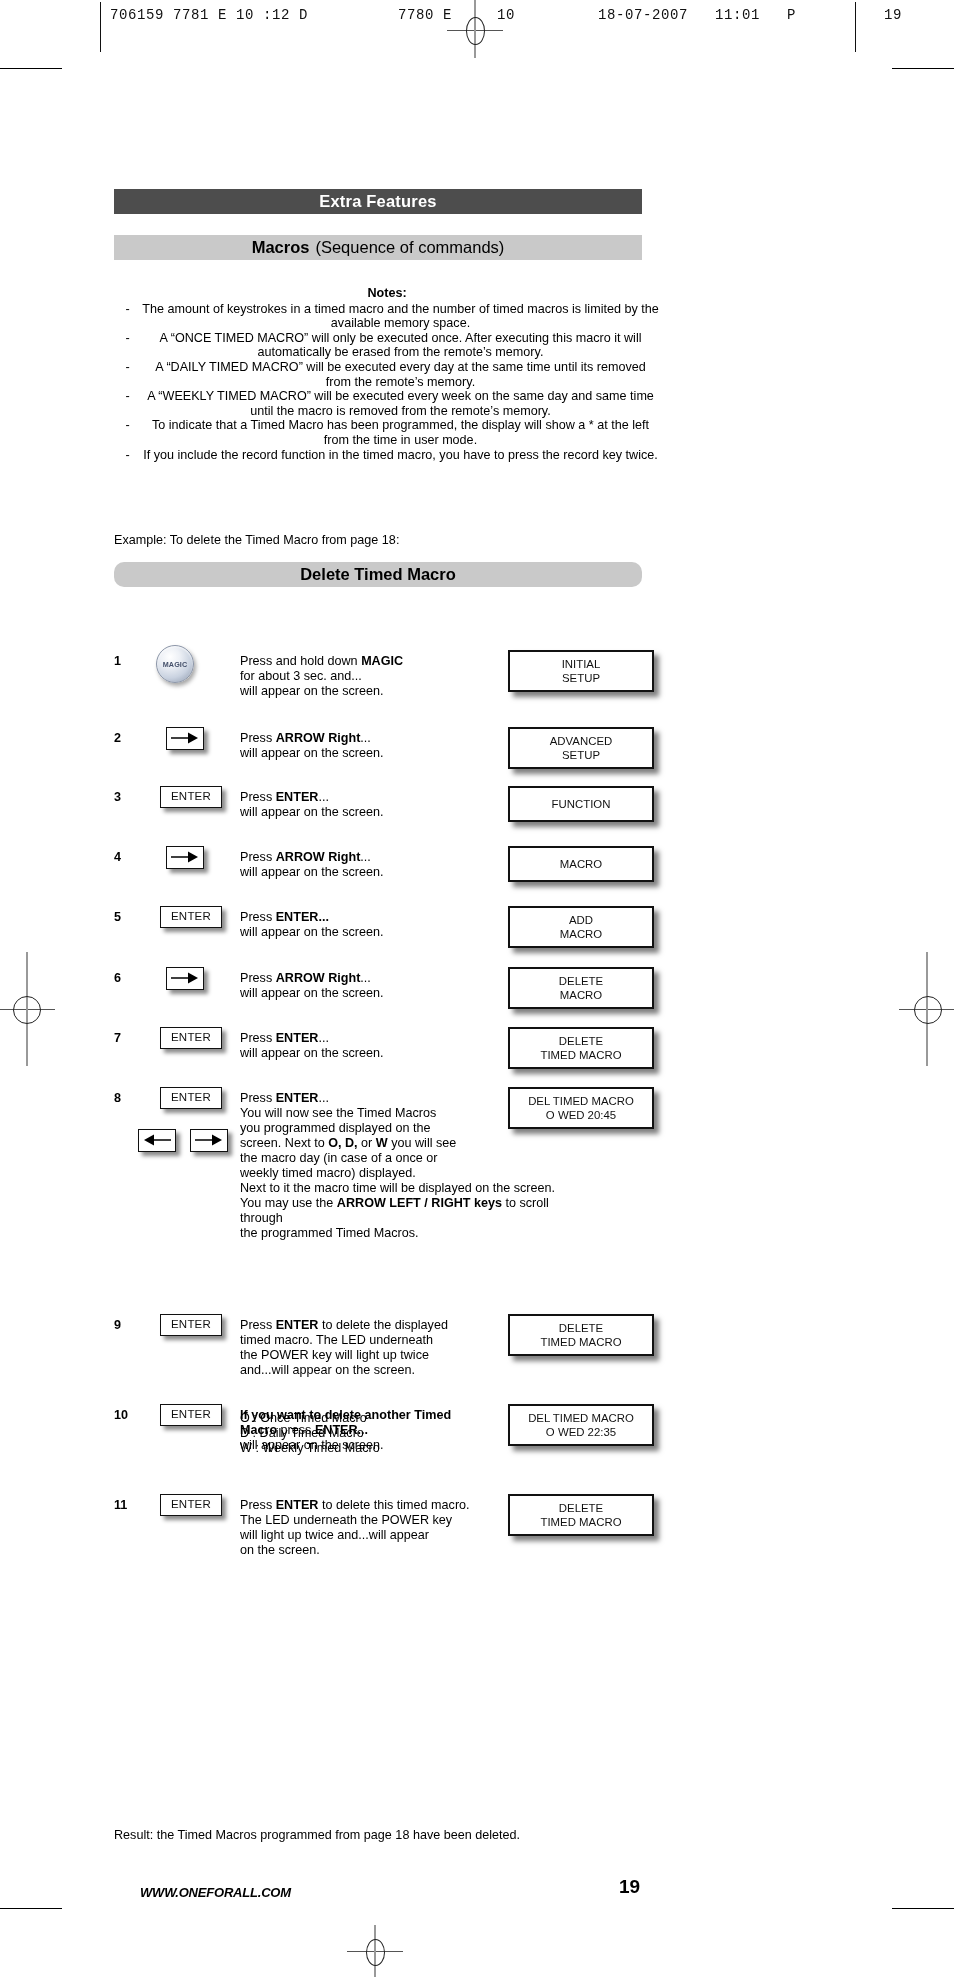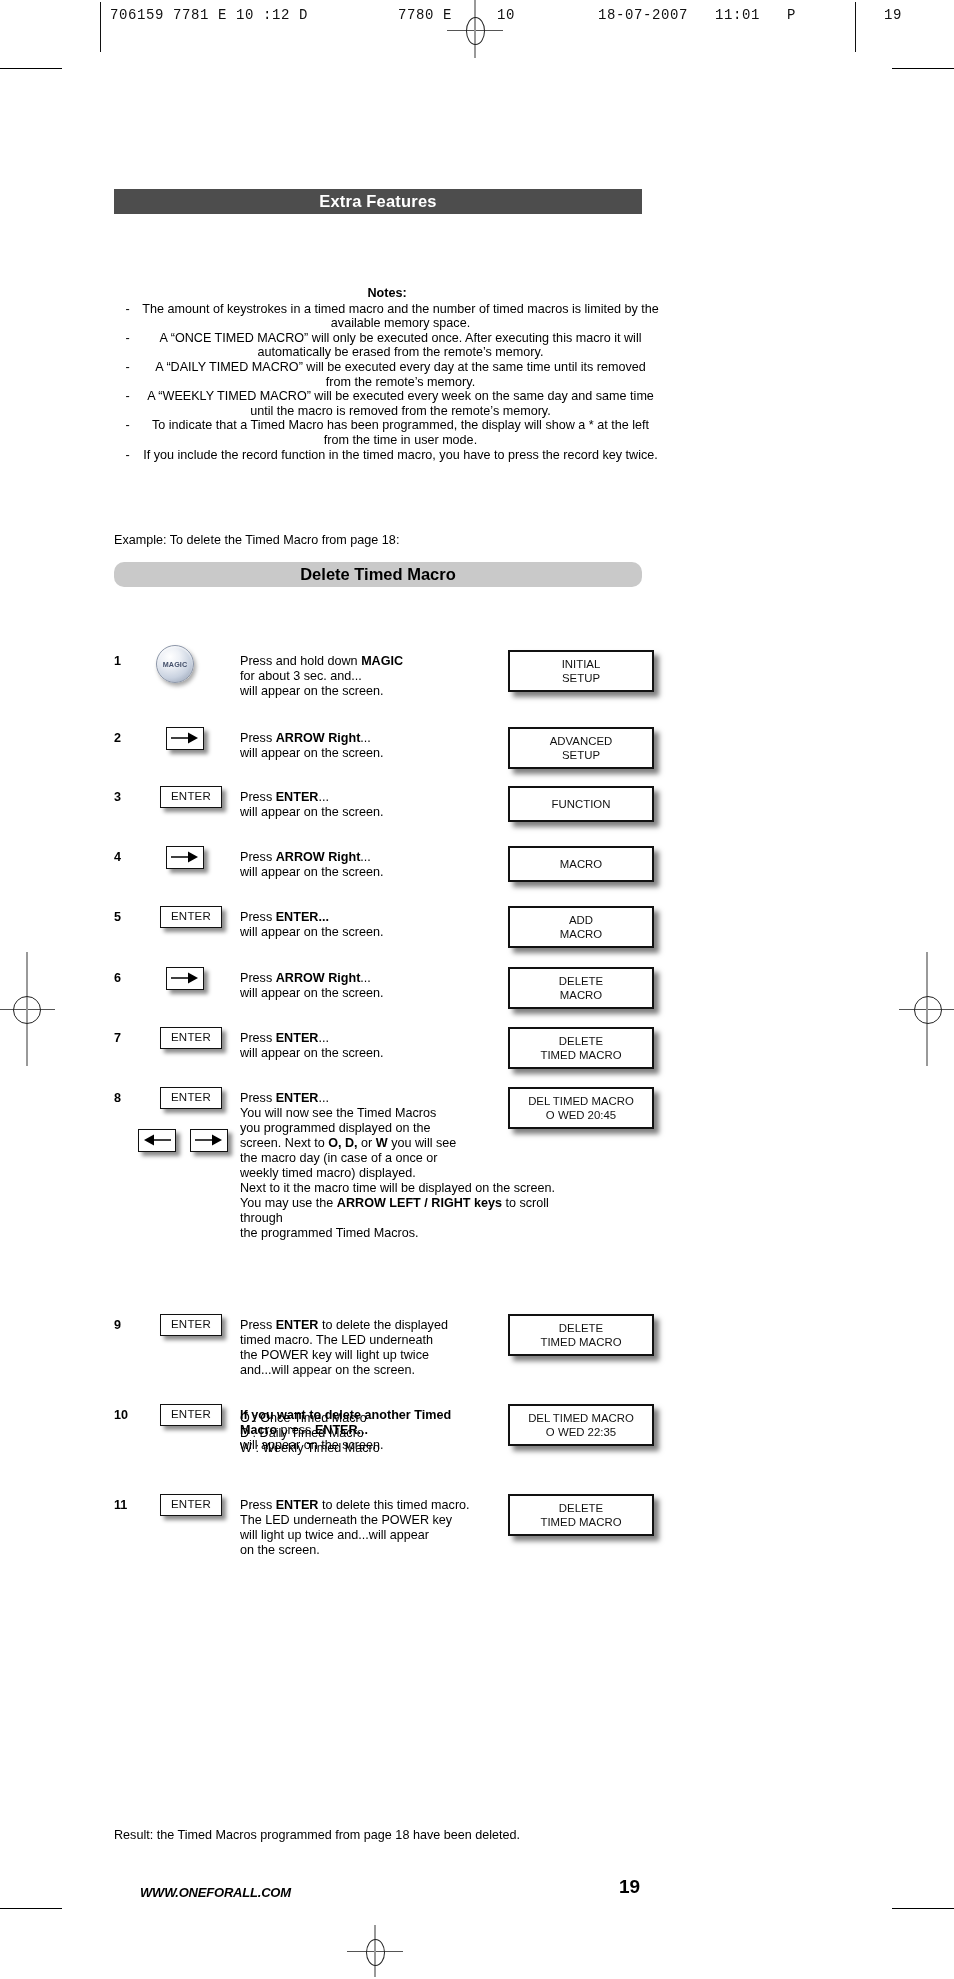--- a/index.html
+++ b/index.html
@@ -144,20 +144,24 @@
   <span class="seg" style="left:572px;margin-left:26px;">18-07-2007   11:01   P</span>
   <span class="seg" style="left:884px;">19</span>
 </div>
 
 <div id="page">
 
   <div class="bar-dark">
     <span>Extra Features</span>
   </div>
 
+  <div class="bar-light" id="bar-macros">
+    <span class="b">Macros</span>
+    <span class="n">(Sequence of commands)</span>
+  </div>
 
   <div id="notes">
     <div class="hd">Notes:</div>
     <div id="notes-list">
         <div class="row">
           <div class="dash">-</div>
           <div class="txt">The amount of keystrokes in a timed macro and the number of timed macros is limited by the available memory space.</div>
         </div>
         <div class="row">
           <div class="dash">-</div>

